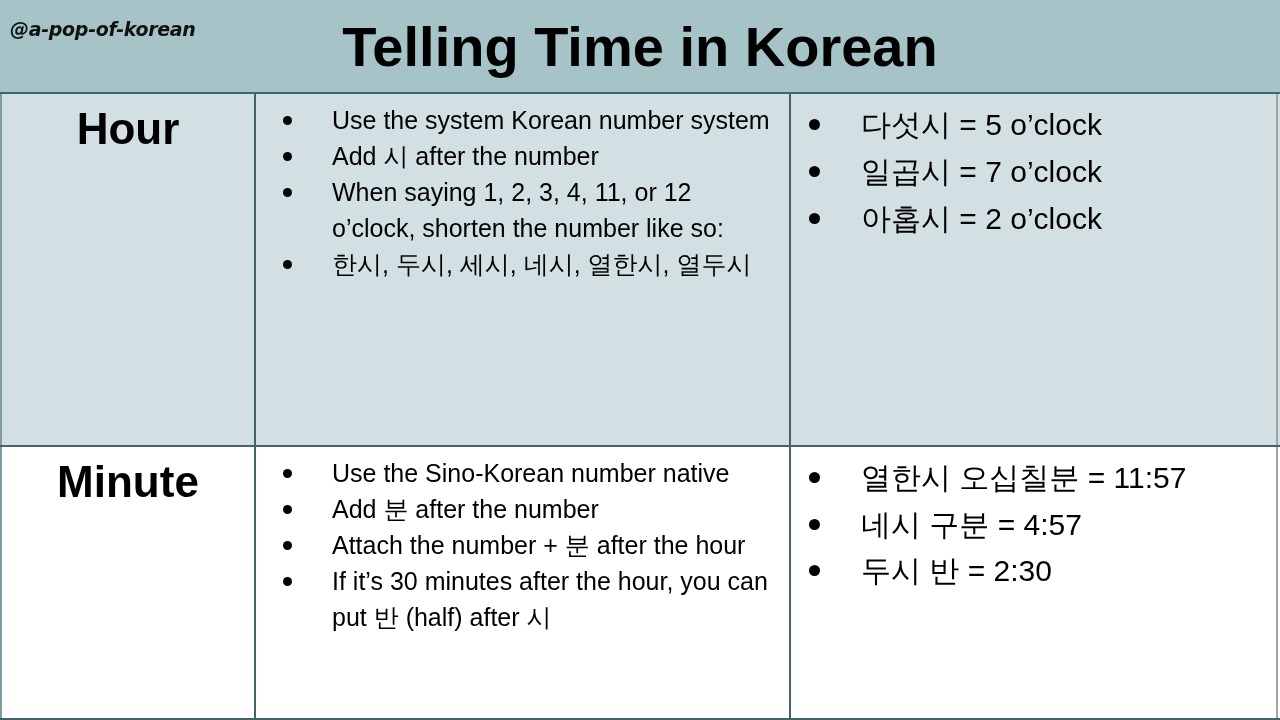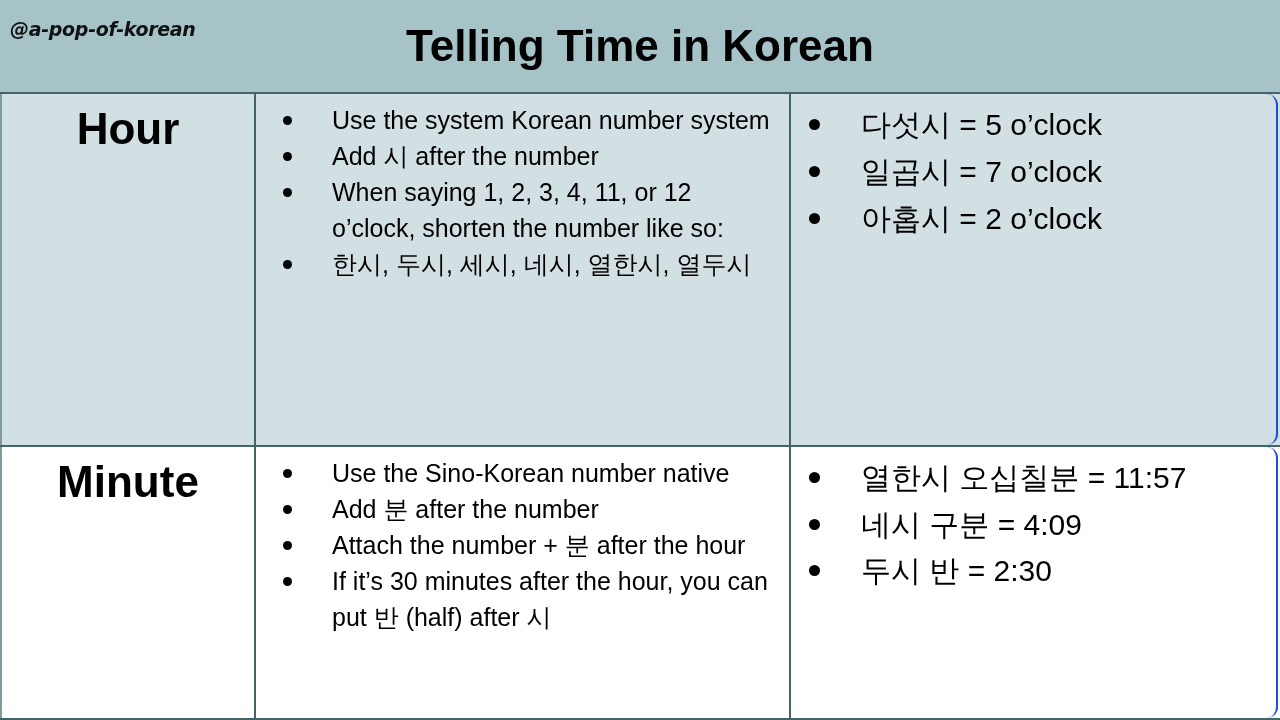--- a/index.html
+++ b/index.html
@@ -48,21 +48,21 @@
     position: absolute;
     left: 0;
     top: 0;
     width: 1280px;
     height: 92px;
     display: flex;
     align-items: center;
     justify-content: center;
     font-family: "Liberation Sans", sans-serif;
     font-weight: bold;
-    font-size: 44px;
+    font-size: 56px;
     color: #000000;
     letter-spacing: 0px;
     white-space: nowrap;
   }
 
   
   .table {
     position: absolute;
     left: 0;
     top: 92px;
@@ -119,23 +119,22 @@
   }
 
   .cell-rules {
     width: 535px;
     border-right: 2px solid #44646b;
     padding: 8px 8px 4px 18px;
   }
 
   .cell-examples {
     width: 487px;
-    border-right: 2px solid #1d4ed8;
+    border-right: 2px solid #a3a3a3;
     padding: 8px 16px 4px 12px;
-    border-radius: 11px;
   }
 
   
   ul.bullets {
     margin: 0;
     padding: 0;
     list-style: none;
   }
 
   ul.bullets li {
@@ -226,21 +225,21 @@
           <li>Use the Sino-Korean number native</li>
           <li>Add 분 after the number</li>
           <li>Attach the number + 분 after the hour</li>
           <li>If it’s 30 minutes after the hour, you can put 반 (half) after 시</li>
         </ul>
       </div>
 
       <div class="cell cell-examples">
         <ul class="bullets examples-list">
           <li>열한시 오십칠분 = 11:57</li>
-          <li>네시 구분 = 4:09</li>
+          <li>네시 구분 = 4:57</li>
           <li>두시 반 = 2:30</li>
         </ul>
       </div>
 
     </div>
 
   </div>
 </div>
 
 </body></html>

